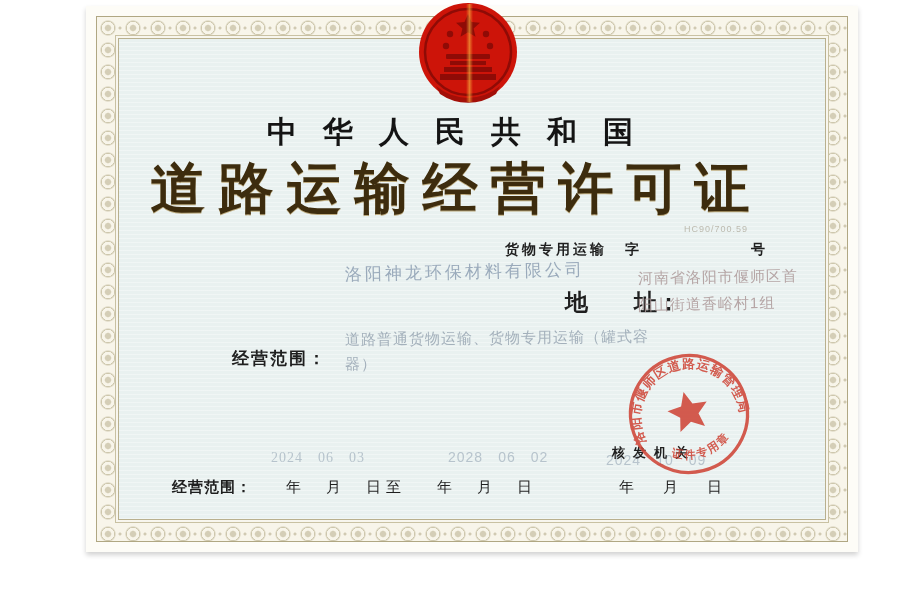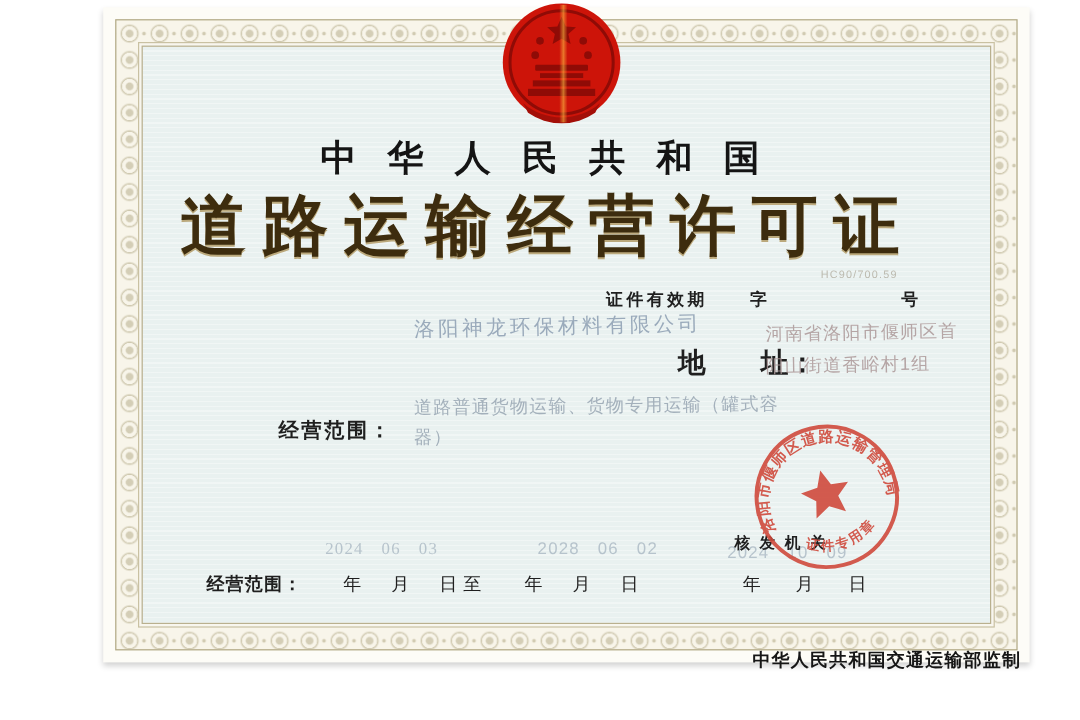--- a/index.html
+++ b/index.html
@@ -115,21 +115,21 @@
       <rect x="28" y="65" width="48" height="5" fill="#8f0b06"></rect>
       <rect x="24" y="72" width="56" height="6" fill="#8f0b06"></rect>
       <path d="M20 84 a49 49 0 0 0 64 0 l-4 8 a49 49 0 0 1 -56 0 z" fill="#a30f08"></path>
       <rect x="50" y="2" width="7" height="98" fill="url(#shine)"></rect>
     </svg>
   </div>
 
   <div class="abs country-title">中华人民共和国</div>
   <div class="abs main-title">道路运输经营许可证</div>
 
-  <div class="abs permit-prefix">证件有效期</div>
+  <div class="abs permit-prefix">货物专用运输</div>
   <div class="abs permit-zi">字</div>
   <div class="abs permit-hao">号</div>
   <div class="abs faint-code">HC90/700.59</div>
 
   <div class="abs name-value">洛阳神龙环保材料有限公司</div>
 
   <div class="abs addr-label">地　　址：</div>
   <div class="abs addr-line1">河南省洛阳市偃师区首</div>
   <div class="abs addr-line2">阳山街道香峪村1组</div>
 
@@ -155,15 +155,14 @@
         <textPath href="#sealTopArc" startOffset="2%">洛阳市偃师区道路运输管理局</textPath>
       </text>
       <path d="M70 46 l6.2 14.2 15.2 1.4 -11.4 10 3.4 14.8 -13.4-7.8 -13.4 7.8 3.4-14.8 -11.4-10 15.2-1.4 z" fill="#cf4638"></path>
       <path id="sealLowArc" d="M 28,98 A 56,56 0 0 0 112,98" fill="none"></path>
       <text font-size="12" fill="#cf4638" font-weight="bold" letter-spacing="2">
         <textPath href="#sealLowArc" startOffset="18%">证件专用章</textPath>
       </text>
     </svg>
   </div>
 
-  <div class="abs footer-note">中华人民共和国交通运输部监制</div>
 
 </div>
 
 </body></html>

